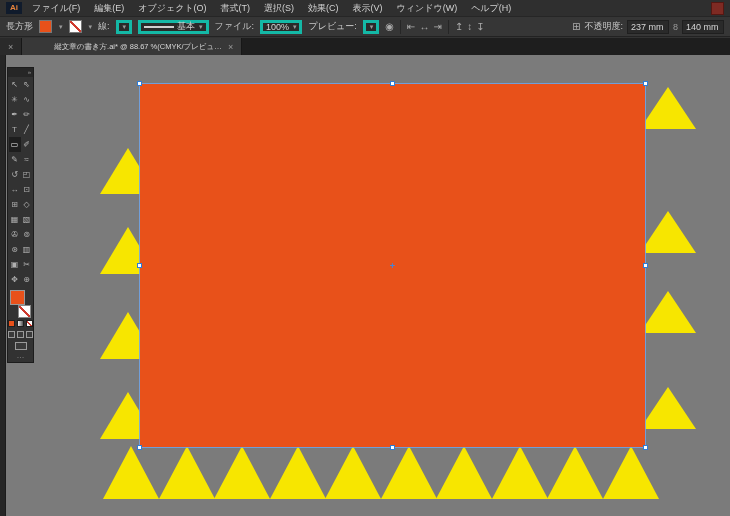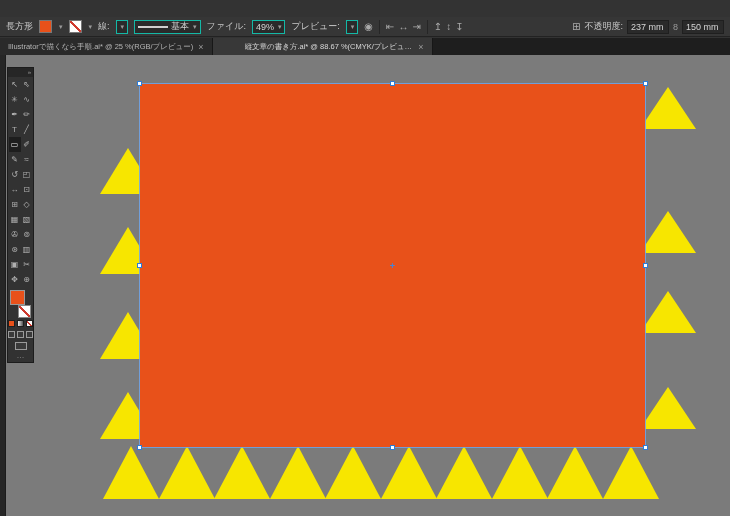--- a/index.html
+++ b/index.html
@@ -22,21 +22,21 @@
   .control-bar { position:absolute; left:0; top:17px; width:730px; height:20px;
     background:#363636; border-bottom:1px solid #222; display:flex; align-items:center;
     padding:0 6px; gap:6px; font-size:9px; color:#c8c8c8; white-space:nowrap; }
   .cb-label { color:#c8c8c8; }
   .swatch { width:13px; height:13px; border:1px solid #777; display:inline-block; }
   .swatch.fill { background:var(--orange); }
   .swatch.stroke { background:#fff;
     background-image:linear-gradient(45deg,transparent 44%,#d03b2f 44%,#d03b2f 56%,transparent 56%); }
   .dd-arrow { color:#9a9a9a; font-size:7px; margin-left:1px; }
   .combo { display:inline-flex; align-items:center; gap:3px; background:#2a2a2a;
-    border:1px solid #14b8a6; height:14px; padding:0 3px; color:#d5d5d5; }
+    border:3px solid #14b8a6; height:14px; padding:0 3px; color:#d5d5d5; }
   .combo .line { width:30px; height:2px; background:#cfcfcf; }
   .cb-icon { color:#aaa; font-size:10px; line-height:14px; }
   .cb-sep { width:1px; height:14px; background:#262626; }
   .icon-group { display:flex; gap:4px; }
   .cb-right { margin-left:auto; display:flex; align-items:center; gap:4px; }
   .dim-field { background:#2a2a2a; border:1px solid #1f1f1f; height:14px; width:42px;
     color:#d5d5d5; display:inline-flex; align-items:center; justify-content:flex-start; padding:0 3px; }
   .chain { color:#9a9a9a; font-size:9px; }
 
   
@@ -92,39 +92,55 @@
   .h-ml{left:-3px;top:50%;margin-top:-3px} .h-mr{right:-3px;top:50%;margin-top:-3px}
   .h-bl{left:-3px;bottom:-3px} .h-bm{left:50%;margin-left:-3px;bottom:-3px} .h-br{right:-3px;bottom:-3px}
   .center-point { position:absolute; left:50%; top:50%; transform:translate(-50%,-50%);
     color:#3f87e0; font-size:9px; font-weight:bold; z-index:3; }
 </style>
 </head>
 <body>
 
 <div class="window">
 
+  <div class="menu-bar">
+    <span class="app-icon">Ai</span>
+    <div class="menu-items">
+
+    <span class="menu-item">ファイル(F)</span>
+        <span class="menu-item">編集(E)</span>
+        <span class="menu-item">オブジェクト(O)</span>
+        <span class="menu-item">書式(T)</span>
+        <span class="menu-item">選択(S)</span>
+        <span class="menu-item">効果(C)</span>
+        <span class="menu-item">表示(V)</span>
+        <span class="menu-item">ウィンドウ(W)</span>
+        <span class="menu-item">ヘルプ(H)</span>
+      </div>
+    <span class="dock-panel-icon"></span>
+  </div>
 
   <div class="control-bar">
     <span class="cb-label">長方形</span>
     <span class="swatch fill"></span>
       <span class="dd-arrow">▾</span>
     <span class="swatch stroke"></span>
       <span class="dd-arrow">▾</span>
     <span class="cb-label">線:</span>
     <span class="combo">
         <span class="dd-arrow">▾</span>
       </span>
     <span class="combo">
       <span class="line"></span>
       <span>基本</span>
       <span class="dd-arrow">▾</span>
     </span>
     <span class="cb-label">ファイル:</span>
     <span class="combo">
-      <span>49%</span>
+      <span>100%</span>
       <span class="dd-arrow">▾</span>
     </span>
     <span class="cb-label">プレビュー:</span>
     <span class="combo">
         <span class="dd-arrow">▾</span>
       </span>
     <span class="cb-icon">◉</span>
     <span class="cb-sep"></span>
     <div class="icon-group">
 
@@ -137,28 +153,27 @@
 
     <span class="cb-icon">↥</span>
         <span class="cb-icon">↕</span>
         <span class="cb-icon">↧</span>
       </div>
     <div class="cb-right">
       <span class="cb-icon">⊞</span>
       <span class="cb-label">不透明度:</span>
       <span class="dim-field">237 mm</span>
       <span class="chain">8</span>
-      <span class="dim-field">150 mm</span>
+      <span class="dim-field">140 mm</span>
     </div>
   </div>
 
   <div class="tab-bar">
 
       <div class="tab">
-        <span class="tab-label">Illustratorで描くなら手順.ai* @ 25 %(RGB/プレビュー)</span>
         <span class="tab-close">×</span>
       </div>
 
       <div class="tab active">
         <span class="tab-label">縦文章の書き方.ai* @ 88.67 %(CMYK/プレビュー)</span>
         <span class="tab-close">×</span>
       </div>
     </div>
 
   <div class="canvas">

